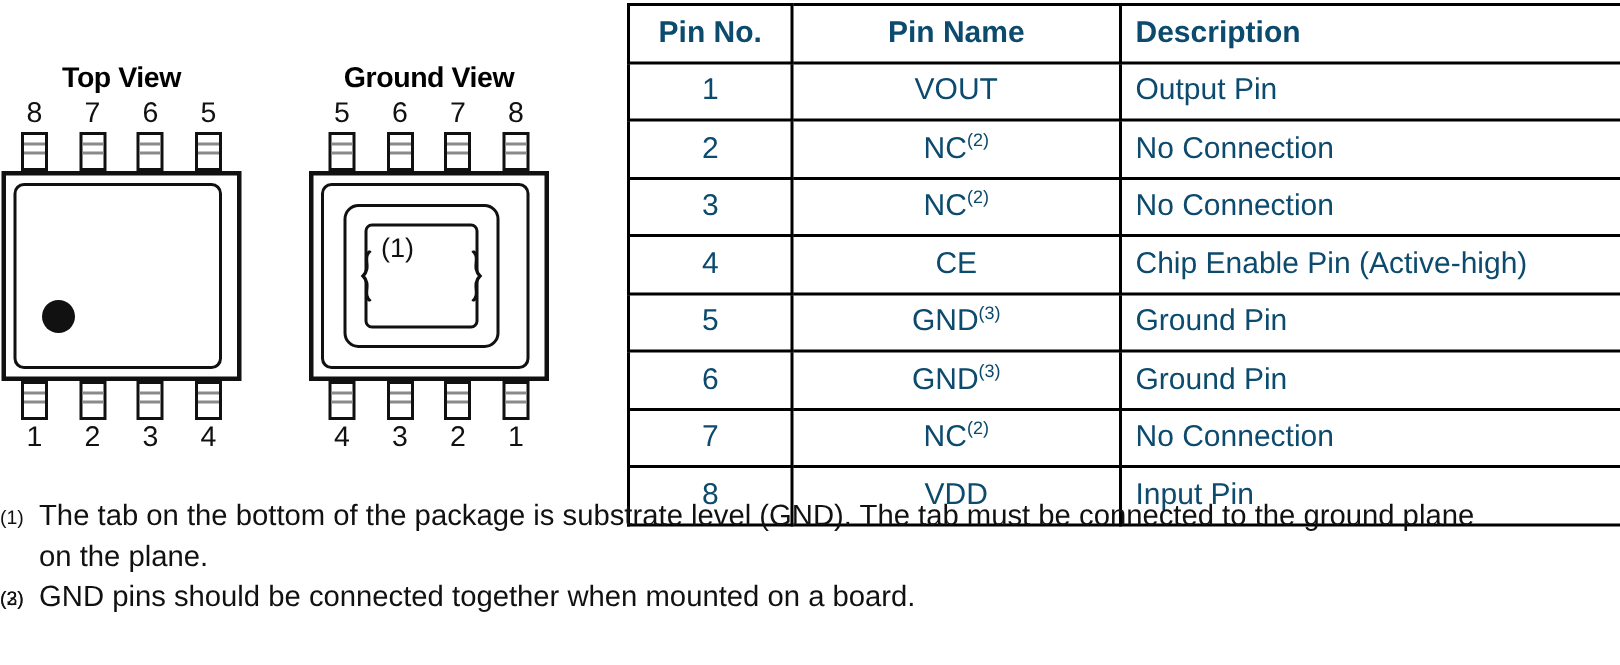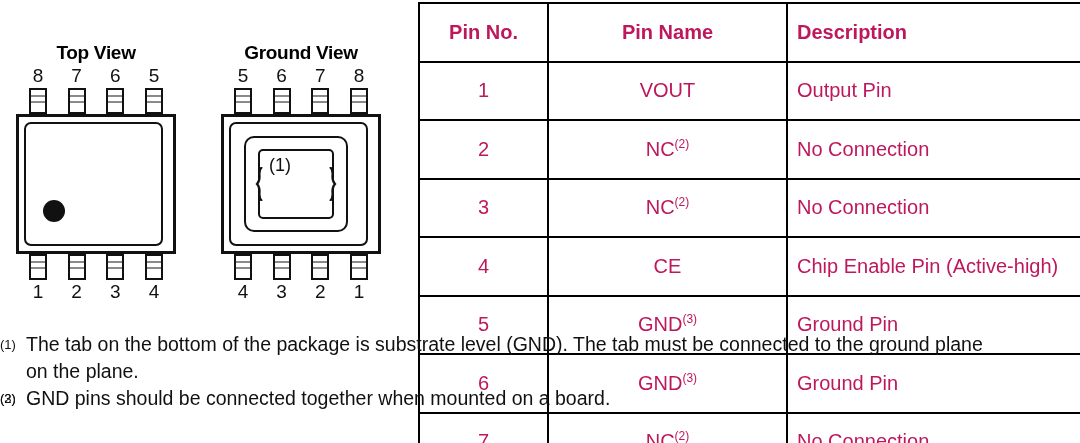--- a/index.html
+++ b/index.html
@@ -12,21 +12,21 @@
     height: 443px;
     position: relative;
     font-family: "Liberation Sans", sans-serif;
     color: #000000;
     overflow: hidden;
   }
 
   
   #pkg-area {
     position: absolute;
-    left: 16px;
+    left: 1px;
     top: 0;
     width: 410px;
     height: 320px;
   }
   .pkg {
     position: absolute;
     top: 0;
   }
   #pkg-top  { left: 0px;   width: 160px; }
   #pkg-bot  { left: 205px; width: 160px; }
@@ -169,22 +169,22 @@
     position: absolute;
     left: 418px;
     top: 2px;
     width: 660px;
     border-collapse: collapse;
     table-layout: fixed;
   }
   #pin-table td, #pin-table th {
     border: 2px solid #000;
     font-size: 20px;
-    color: #be185d;
-    padding: 10px;
+    color: #0c4a6e;
+    padding: 0;
     height: 36.5px;
     vertical-align: middle;
   }
   #pin-table th {
     font-weight: bold;
     font-size: 20px;
   }
   .col-no   { width: 107px; text-align: center; }
   .col-name { width: 217px; text-align: center; }
   .col-desc { width: 336px; text-align: left; padding-left: 9px !important; }

